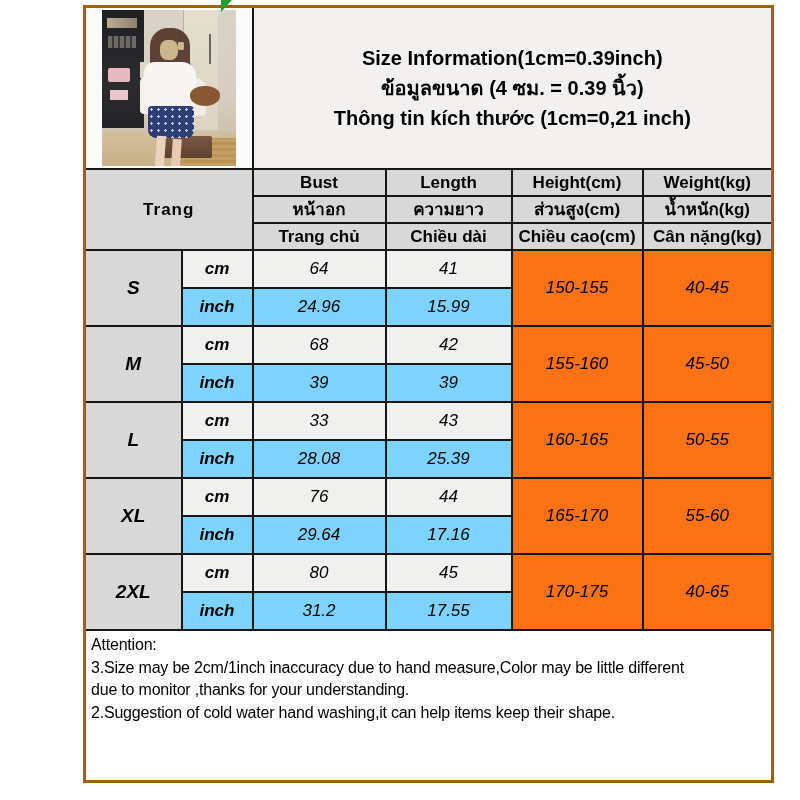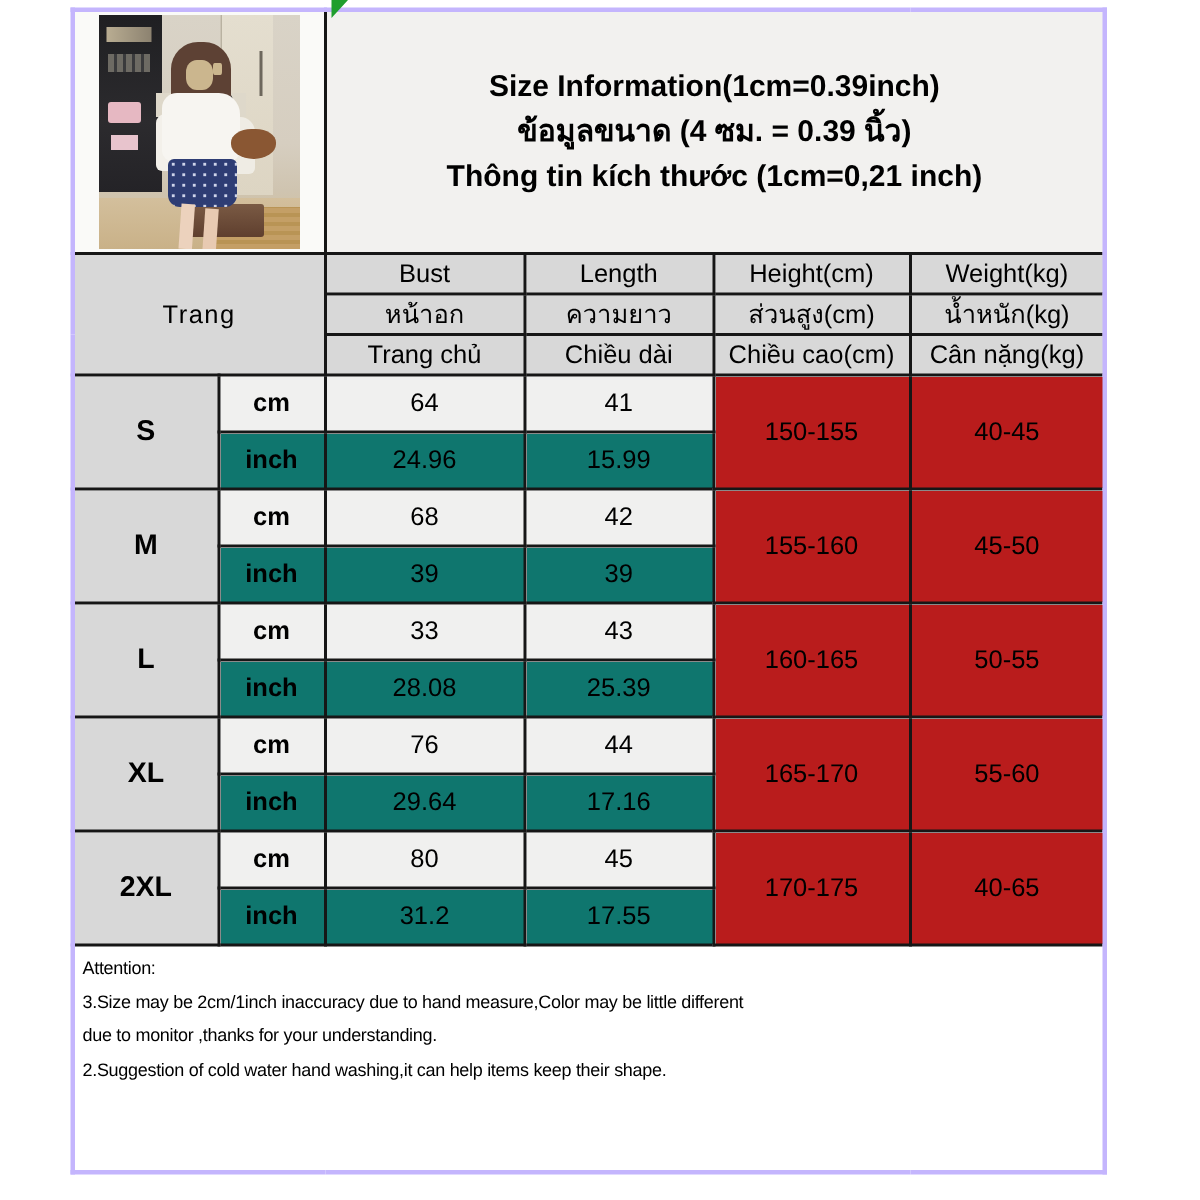--- a/index.html
+++ b/index.html
@@ -4,47 +4,48 @@
 <style>
   html,body{margin:0;padding:0;}
   body{
     width:800px;height:800px;background:#ffffff;position:relative;
     font-family:"Liberation Sans", sans-serif;color:#000;
     -webkit-font-smoothing:antialiased;
   }
   .sheet{position:absolute;left:47px;top:5px;}
   table.size-table{
     border-collapse:collapse;table-layout:fixed;width:636px;
-    border:3px solid #c4b5fd;
+    border:3px solid #a16207;
+    margin-left:36px;
   }
   td{
     border:2px solid #161616;text-align:center;vertical-align:middle;
     padding:0;overflow:hidden;font-size:17px;line-height:1.15;
   }
   
   tr.top-row td{height:160px;}
   td.photo-cell{background:#fafaf8;}
   td.title-cell{background:#f2f1ef;}
   .title-lines div{font-weight:bold;font-size:20px;line-height:30px;}
   
-  tr.hdr td{height:25px;background:#d8d8d8;font-weight:normal;font-size:17px;}
+  tr.hdr td{height:25px;background:#d8d8d8;font-weight:bold;font-size:17px;}
   td.size-head{background:#d8d8d8;font-weight:bold;font-size:33px;letter-spacing:1px;}
   
-  tr.data-row td{height:36px;}
+  tr.data-row td{height:36px;font-style:italic;}
   td.size-label{background:#d8d8d8;font-weight:bold;font-size:19px;}
   td.unit-label{font-weight:bold;font-size:17px;}
   tr.row-cm td.shade{background:#f0f0ef;}
-  tr.row-inch td.plain{background:#0f766e;}
-  td.range-cell{background:#b91c1c;}
+  tr.row-inch td.plain{background:#7dd3fc;}
+  td.range-cell{background:#f97316;}
   
   td.attention-cell{
     height:146px;background:#ffffff;text-align:left;vertical-align:top;
     padding:3px 4px 0 5px;
   }
-  .attention-cell div{font-size:12px;line-height:22.5px;white-space:nowrap;letter-spacing:-0.2px;}
+  .attention-cell div{font-size:16px;line-height:22.5px;white-space:nowrap;letter-spacing:-0.2px;}
   
   .green-wedge{
     position:absolute;left:221px;top:0;width:0;height:0;
     border-top:12px solid #1f9e2e;border-right:11px solid transparent;
     z-index:5;
   }
   
   .photo{position:relative;width:134px;height:156px;margin:0 auto;background:linear-gradient(180deg,#d9d3c7 0%,#d6cec0 55%,#cfc4b0 75%,#d2bd93 100%);overflow:hidden;}
   .ph-shelf{position:absolute;left:0;top:0;width:42px;height:118px;background:linear-gradient(180deg,#1f1f22,#2c2b2e 60%,#242327);}
   .ph-shelf::before{content:"";position:absolute;left:5px;top:8px;width:30px;height:10px;background:linear-gradient(90deg,#b9ad92,#8c8270);}

